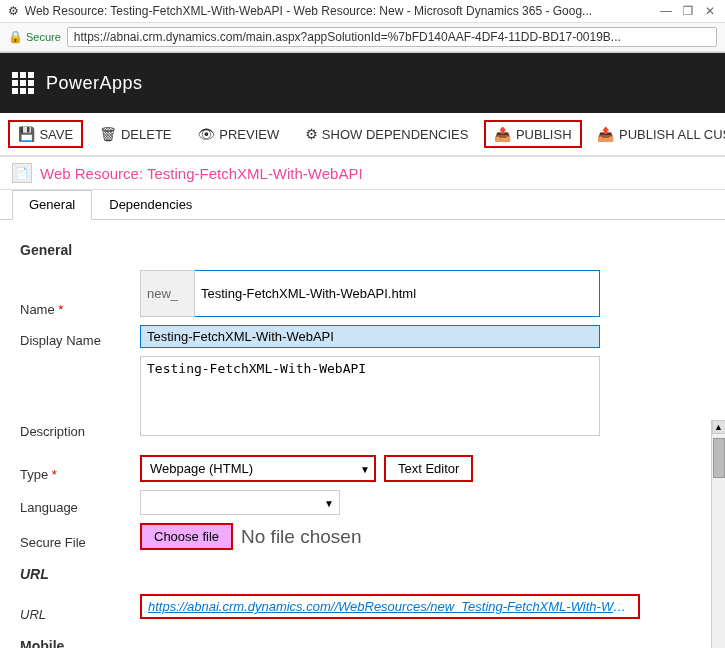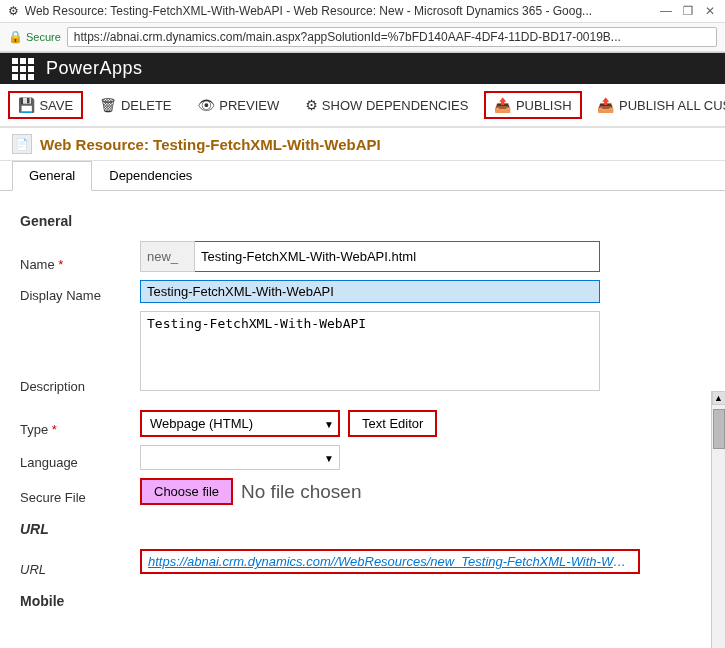--- a/index.html
+++ b/index.html
@@ -13,67 +13,67 @@
     .browser-btn { width: 14px; height: 14px; border: none; background: transparent; cursor: pointer; font-size: 12px; color: #666; }
     .browser-btn.minimize { }
     .browser-btn.maximize { }
     .browser-btn.close { }
     .address-bar { background: #f8f8f8; padding: 4px 8px; display: flex; align-items: center; gap: 6px; border-bottom: 1px solid #ddd; }
     .secure-badge { color: #1a7f37; font-size: 11px; display: flex; align-items: center; gap: 3px; }
     .lock-icon { color: #1a7f37; font-size: 12px; }
     .address-url { flex: 1; font-size: 12px; color: #333; background: #fff; border: 1px solid #bbb; padding: 2px 6px; border-radius: 2px; }
 
     
-    .app-header { background: #1f1f1f; display: flex; align-items: center; padding: 0 12px; height: 31px; }
+    .app-header { background: #1f1f1f; display: flex; align-items: center; padding: 0 12px; height: 60px; }
     .app-grid-icon { display: grid; grid-template-columns: repeat(3, 6px); grid-template-rows: repeat(3, 6px); gap: 2px; margin-right: 12px; }
     .app-grid-icon span { background: #fff; display: block; width: 6px; height: 6px; }
     .app-title { color: #fff; font-size: 18px; font-weight: 300; letter-spacing: 0.5px; }
 
     
     .toolbar { background: #fff; border-bottom: 2px solid #e0e0e0; display: flex; align-items: center; padding: 4px 8px; gap: 6px; height: 44px; }
     .toolbar-btn { display: flex; align-items: center; gap: 4px; padding: 4px 8px; border: 2px solid transparent; background: transparent; cursor: pointer; font-size: 13px; color: #333; white-space: nowrap; }
     .toolbar-btn.highlighted { border: 2px solid #c00; }
     .toolbar-btn .btn-icon { font-size: 14px; }
 
     
     .solution-bar { background: #fff; padding: 6px 12px; border-bottom: 1px solid #e0e0e0; display: flex; align-items: center; gap: 8px; }
     .solution-icon { width: 20px; height: 20px; background: #eee; border: 1px solid #ccc; display: flex; align-items: center; justify-content: center; font-size: 11px; }
     .solution-info { display: flex; flex-direction: column; }
     .solution-label { font-size: 12px; color: #0078d4; }
-    .solution-title { font-size: 15px; font-weight: 700; color: #a16207; }
+    .solution-title { font-size: 15px; font-weight: 400; color: #ec4899; }
 
     
     .tabs { display: flex; border-bottom: 1px solid #ccc; background: #fff; padding: 0 12px; }
     .tab { padding: 6px 16px; cursor: pointer; border: 1px solid transparent; font-size: 13px; background: transparent; }
     .tab.active { background: #fff; border: 1px solid #ccc; border-bottom: 1px solid #fff; margin-bottom: -1px; }
 
     
     .main-content { padding: 16px 20px; overflow-y: auto; height: calc(648px - 200px); background: #fff; }
 
     
     .section-title { font-size: 14px; font-weight: 600; color: #333; margin-bottom: 12px; margin-top: 6px; }
 
     
     .form-row { display: flex; align-items: flex-end; margin-bottom: 8px; }
     .form-label { width: 120px; min-width: 120px; font-size: 13px; color: #333; padding-top: 4px; }
     .form-label .required { color: #c00; }
     .form-field { flex: 1; }
     .prefix-field { display: flex; gap: 0; }
-    .prefix-input { width: 55px; border: 1px solid #ccc; padding: 7px 6px; font-size: 13px; background: #f0f0f0; color: #666; }
+    .prefix-input { width: 55px; border: 1px solid #ccc; padding: 15px 6px; font-size: 13px; background: #f0f0f0; color: #666; }
     .main-input { flex: 1; border: 1px solid #0078d4; border-left: none; padding: 3px 6px; font-size: 13px; outline: none; }
     .full-input { width: 100%; border: 1px solid #0078d4; padding: 3px 6px; font-size: 13px; background: #cde4f7; outline: none; }
     .text-area { width: 100%; border: 1px solid #ccc; padding: 4px 6px; font-size: 13px; height: 80px; resize: none; outline: none; }
     .name-field-wrapper { display: flex; max-width: 460px; }
 
     
     .content-section { margin-top: 16px; }
 
     .type-row { display: flex; align-items: center; gap: 8px; }
     .select-wrapper { position: relative; display: inline-block; }
-    .type-select { width: 200px; padding: 4px 24px 4px 8px; font-size: 13px; border: 2px solid #c00; appearance: none; background: #fff; cursor: pointer; }
+    .type-select { width: 236px; padding: 4px 24px 4px 8px; font-size: 13px; border: 2px solid #c00; appearance: none; background: #fff; cursor: pointer; }
     .select-arrow { position: absolute; right: 6px; top: 50%; transform: translateY(-50%); font-size: 10px; pointer-events: none; }
     .text-editor-btn { padding: 4px 12px; border: 2px solid #c00; background: #fff; font-size: 13px; cursor: pointer; }
 
     .lang-select-wrapper { position: relative; display: inline-block; }
     .lang-select { width: 200px; padding: 4px 24px 4px 8px; font-size: 13px; border: 1px solid #ccc; appearance: none; background: #fff; cursor: pointer; }
 
     .upload-row { display: flex; align-items: center; gap: 8px; }
     .choose-file-btn { padding: 4px 12px; border: 2px solid #c00; background: #f0abfc; font-size: 13px; cursor: pointer; }
     .no-file-text { font-size: 19px; color: #555; }
 

